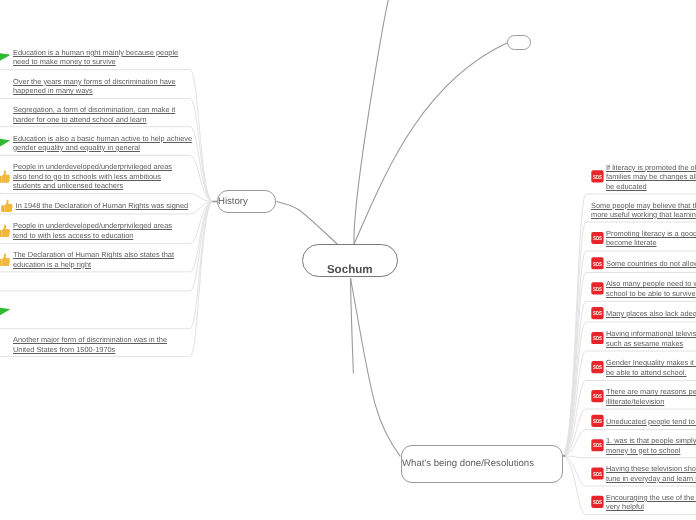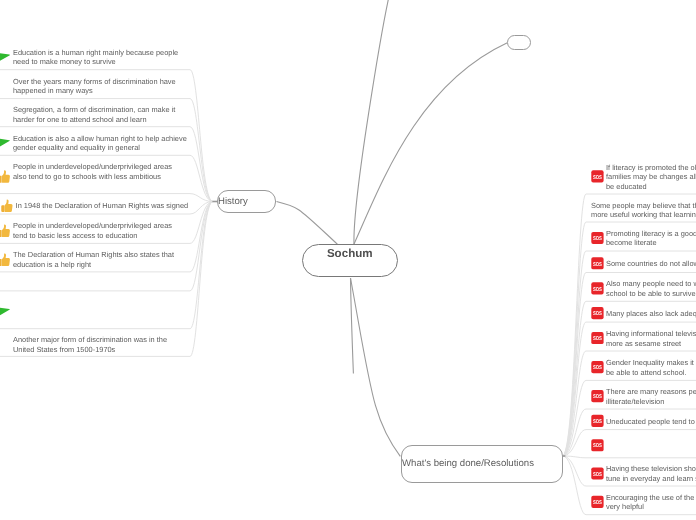--- a/index.html
+++ b/index.html
@@ -1,29 +1,29 @@
 <!DOCTYPE html>
 <html><head>
 <meta charset="utf-8">
 <style>
   html,body{margin:0;padding:0;background:#fff;}
   body{width:696px;height:520px;overflow:hidden;
        font-family:"Liberation Sans",sans-serif;
        -webkit-font-smoothing:antialiased;text-rendering:geometricPrecision;}
   #map{position:relative;width:696px;height:520px;overflow:hidden;background:#fff;}
   svg.layer{position:absolute;left:0;top:0;width:696px;height:520px;}
-  .leaftxt{position:absolute;font-size:7.4px;color:#5d5d5d;}
+  .leaftxt{position:absolute;font-size:7.4px;color:#5d5d5d;text-decoration:underline;}
   .leaftxt .tl{display:block;white-space:nowrap;height:9.45px;line-height:9.45px;}
   .node{position:absolute;box-sizing:border-box;background:#fff;}
   .branch{border:1px solid #9a9a9a;border-radius:11px;
           font-size:9.6px;color:#5d5d5d;display:flex;align-items:center;
           justify-content:flex-start;}
   .root{border:1.5px solid #787878;border-radius:17px;
         font-size:11.6px;font-weight:bold;color:#4f4f4f;display:flex;
-        align-items:flex-start;justify-content:center;padding-top:2px;box-sizing:border-box;}
+        align-items:flex-end;justify-content:center;padding-top:8px;box-sizing:border-box;}
 </style>
 </head>
 <body>
 
 <div id="map">
   <svg class="layer" viewBox="0 0 696 520">
 <path d="M-60.0,69.7 H190.0 C199.0,69.7 200.5,201.5 212.9,201.5" fill="none" stroke="#e2e2e2" stroke-width="1"></path>
 <path d="M-60.0,98.6 H190.0 C199.0,98.6 200.5,201.5 212.9,201.5" fill="none" stroke="#e2e2e2" stroke-width="1"></path>
 <path d="M-60.0,126.7 H190.0 C199.0,126.7 200.5,201.5 212.9,201.5" fill="none" stroke="#e2e2e2" stroke-width="1"></path>
 <path d="M-60.0,155.3 H190.0 C199.0,155.3 200.5,201.5 212.9,201.5" fill="none" stroke="#e2e2e2" stroke-width="1"></path>
@@ -124,33 +124,34 @@
     </div>
 <div class="leaftxt" style="left:13.0px;top:76.70px">
       <span class="tl">Over the years many forms of discrimination have</span>
       <span class="tl">happened in many ways</span>
     </div>
 <div class="leaftxt" style="left:13.0px;top:105.20px">
       <span class="tl">Segregation, a form of discrimination, can make it</span>
       <span class="tl">harder for one to attend school and learn</span>
     </div>
 <div class="leaftxt" style="left:13.0px;top:133.55px">
-      <span class="tl">Education is also a allow human right to help achieve</span>
+      <span class="tl">Education is also a basic human active to help achieve</span>
       <span class="tl">gender equality and equality in general</span>
     </div>
 <div class="leaftxt" style="left:13.0px;top:162.28px">
       <span class="tl">People in underdeveloped/underprivileged areas</span>
       <span class="tl">also tend to go to schools with less ambitious</span>
+      <span class="tl">students and unlicensed teachers</span>
     </div>
 <div class="leaftxt" style="left:15.6px;top:201.07px">
       <span class="tl">In 1948 the Declaration of Human Rights was signed</span>
     </div>
 <div class="leaftxt" style="left:13.0px;top:221.25px">
       <span class="tl">People in underdeveloped/underprivileged areas</span>
-      <span class="tl">tend to basic less access to education</span>
+      <span class="tl">tend to with less access to education</span>
     </div>
 <div class="leaftxt" style="left:13.0px;top:250.20px">
       <span class="tl">The Declaration of Human Rights also states that</span>
       <span class="tl">education is a help right</span>
     </div>
 <div class="leaftxt" style="left:13.0px;top:335.10px">
       <span class="tl">Another major form of discrimination was in the</span>
       <span class="tl">United States from 1500-1970s</span>
     </div>
 <div class="leaftxt" style="left:606.0px;top:162.67px">
@@ -171,33 +172,37 @@
     </div>
 <div class="leaftxt" style="left:606.0px;top:279.45px">
       <span class="tl">Also many people need to w</span>
       <span class="tl">school to be able to survive</span>
     </div>
 <div class="leaftxt" style="left:606.0px;top:308.98px">
       <span class="tl">Many places also lack adequ</span>
     </div>
 <div class="leaftxt" style="left:606.0px;top:329.10px">
       <span class="tl">Having informational televis</span>
-      <span class="tl">more as sesame street</span>
+      <span class="tl">such as sesame makes</span>
     </div>
 <div class="leaftxt" style="left:606.0px;top:358.25px">
       <span class="tl">Gender Inequality makes it h</span>
       <span class="tl">be able to attend school.</span>
     </div>
 <div class="leaftxt" style="left:606.0px;top:387.25px">
       <span class="tl">There are many reasons pe</span>
       <span class="tl">illiterate/television</span>
     </div>
 <div class="leaftxt" style="left:606.0px;top:416.57px">
       <span class="tl">Uneducated people tend to b</span>
     </div>
+<div class="leaftxt" style="left:606.0px;top:436.25px">
+      <span class="tl">1. was is that people simply</span>
+      <span class="tl">money to get to school</span>
+    </div>
 <div class="leaftxt" style="left:606.0px;top:464.45px">
       <span class="tl">Having these television sho</span>
       <span class="tl">tune in everyday and learn s</span>
     </div>
 <div class="leaftxt" style="left:606.0px;top:492.90px">
       <span class="tl">Encouraging the use of the l</span>
       <span class="tl">very helpful</span>
     </div>
 <div class="node branch" style="left:217.0px;top:190.0px;width:59.0px;height:22.5px">
       <span>History</span>

